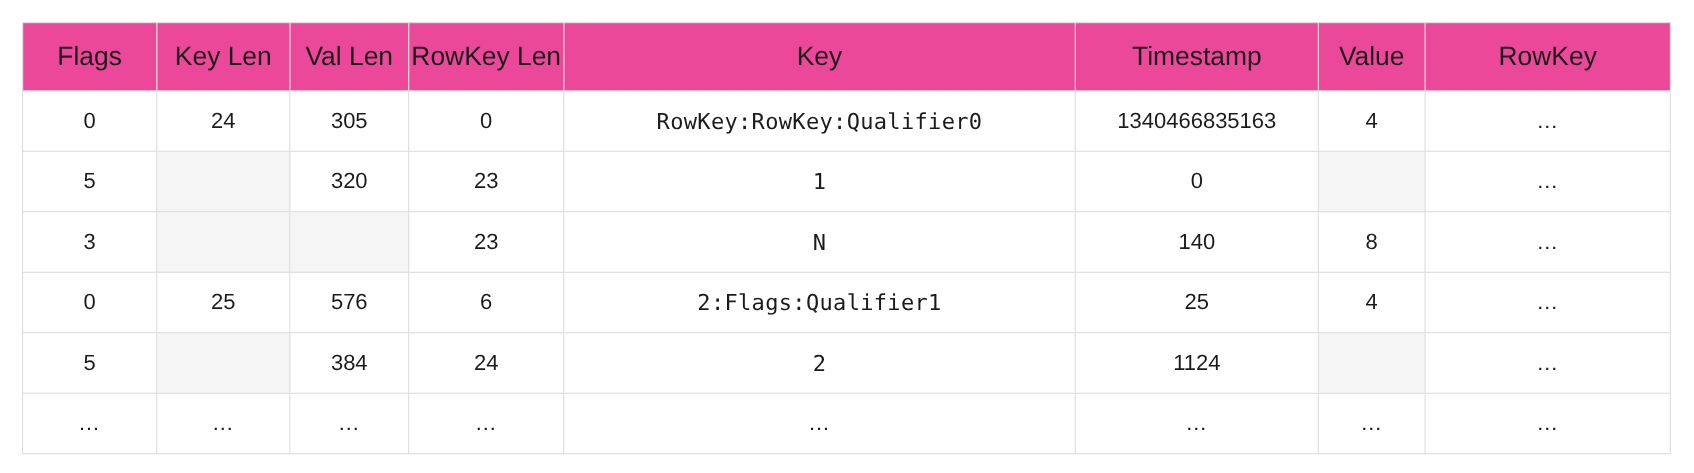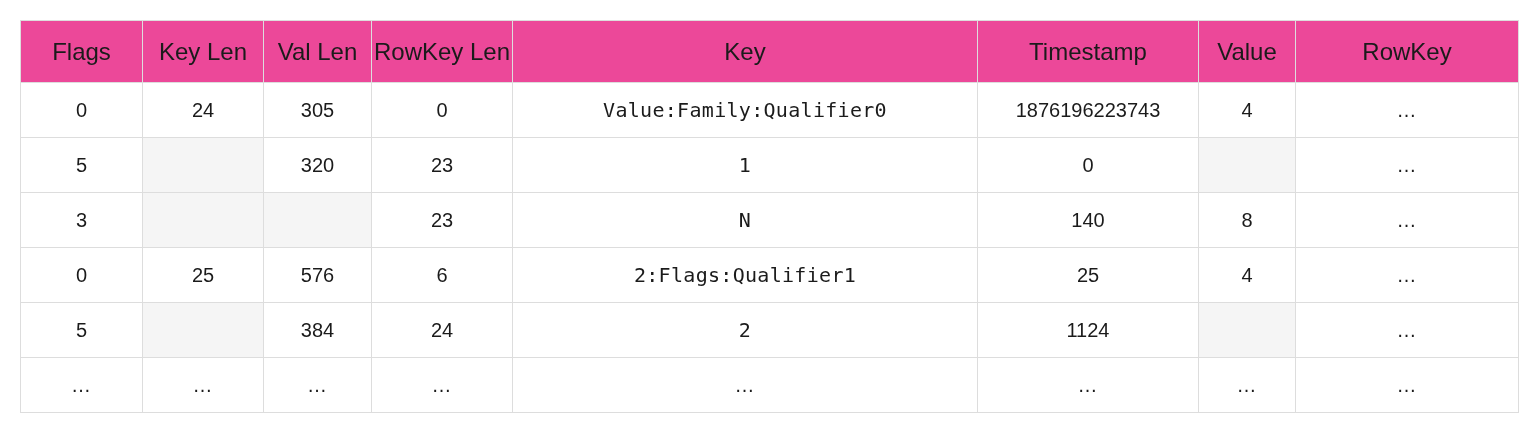--- a/index.html
+++ b/index.html
@@ -96,22 +96,22 @@
         <th>Value</th>
         <th>RowKey</th>
       </tr>
     </thead>
     <tbody>
       <tr>
         <td>0</td>
         <td>24</td>
         <td>305</td>
         <td>0</td>
-        <td class="mono">Value:Family:Qualifier0</td>
-        <td>1876196223743</td>
+        <td class="mono">RowKey:RowKey:Qualifier0</td>
+        <td>1340466835163</td>
         <td>4</td>
         <td class="ellipsis">…</td>
       </tr>
       <tr>
         <td>5</td>
         <td class="empty"></td>
         <td>320</td>
         <td>23</td>
         <td class="mono">1</td>
         <td>0</td>

